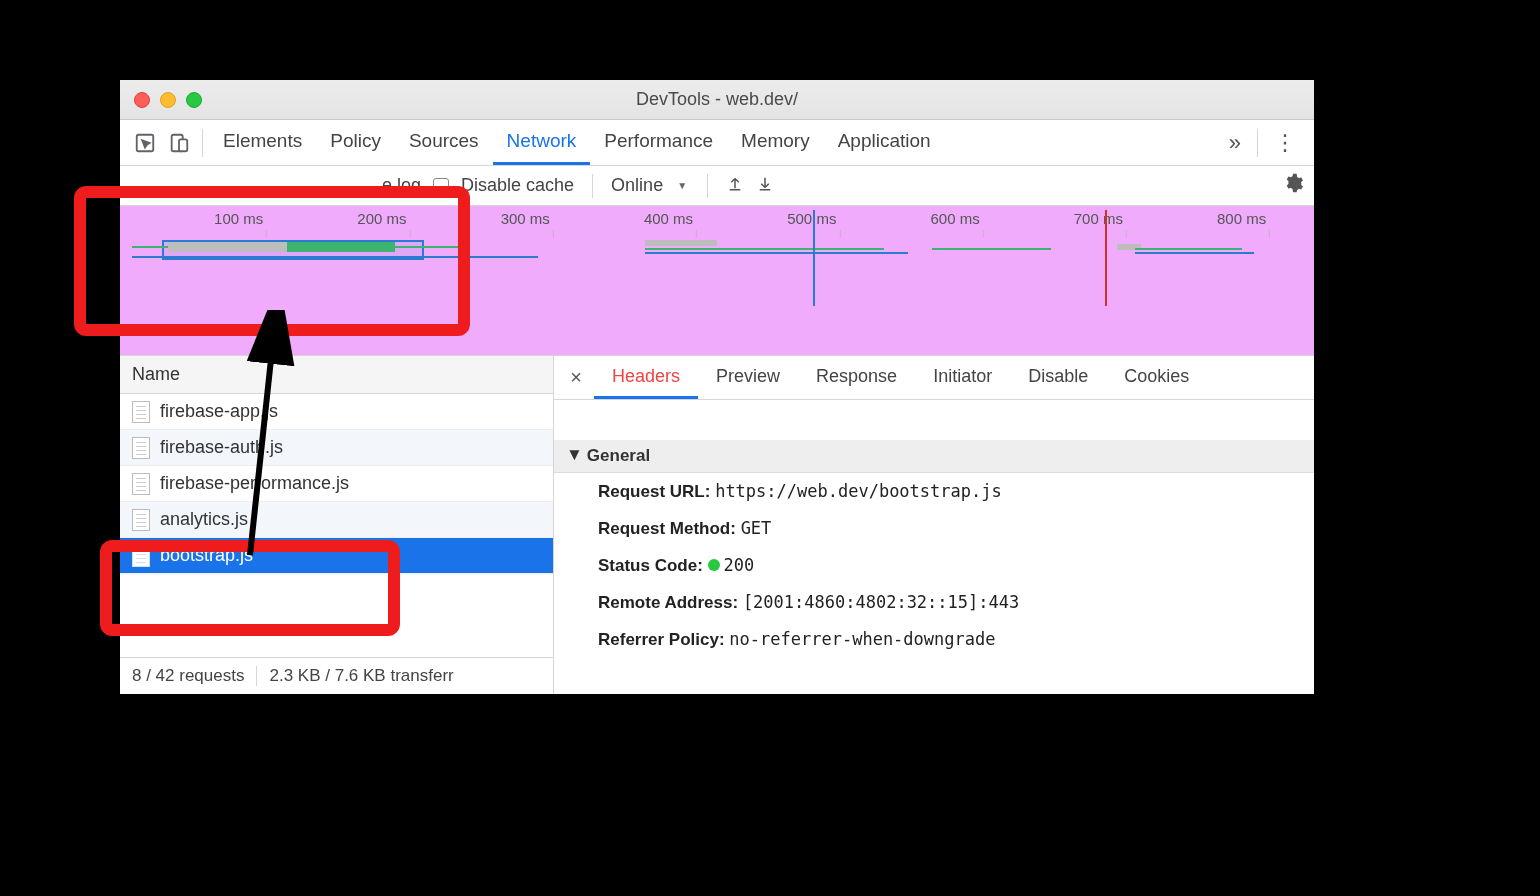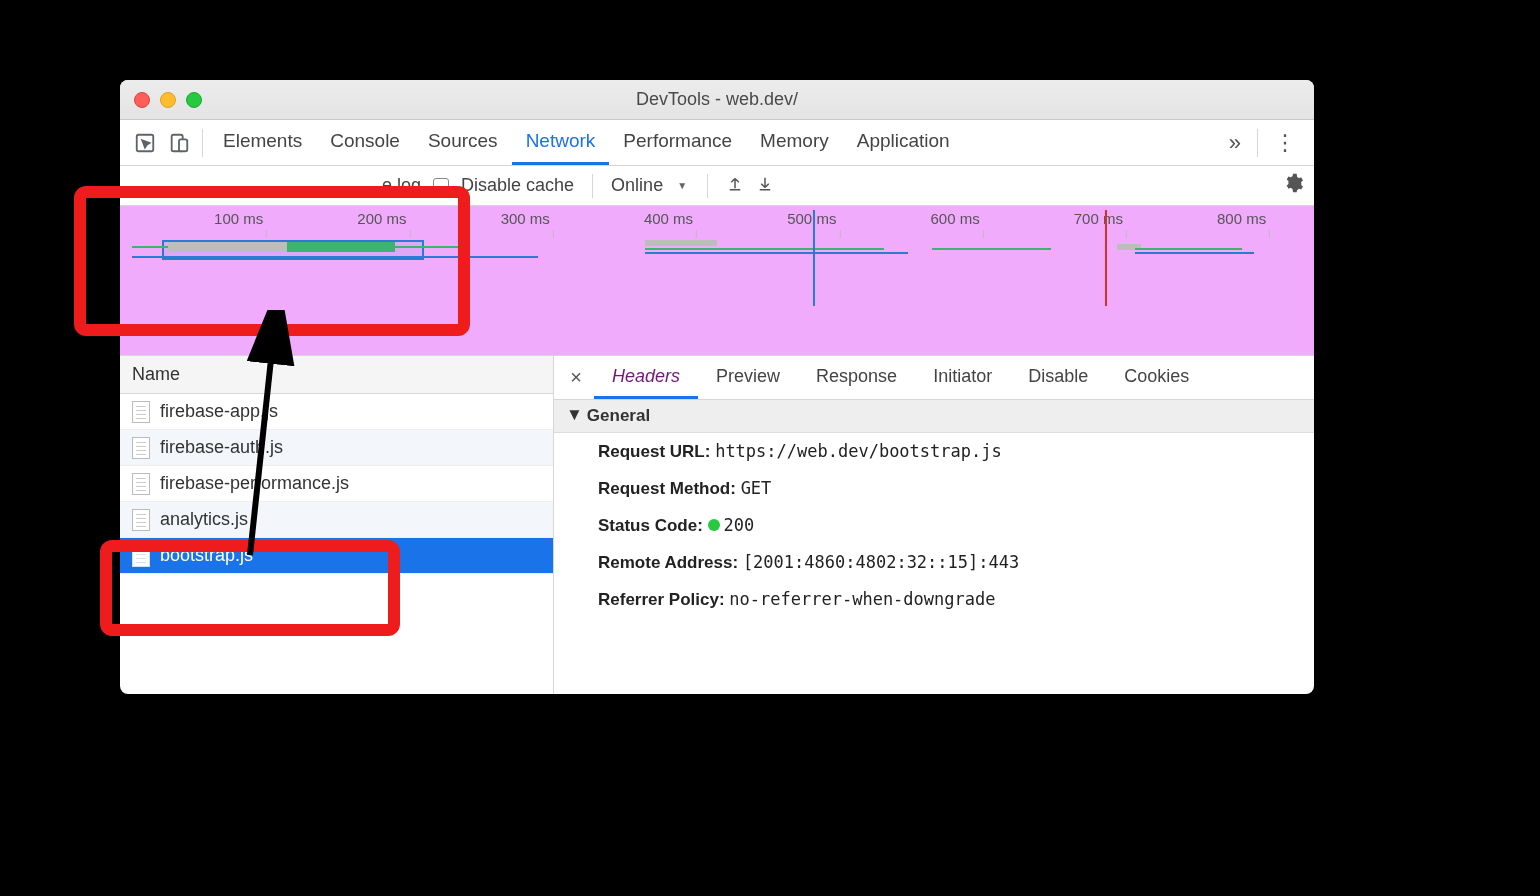--- a/index.html
+++ b/index.html
@@ -13,21 +13,21 @@
     overflow: hidden;
     position: relative;
   }
   .window {
     position: absolute;
     left: 120px;
     top: 80px;
     width: 1194px;
     height: 614px;
     background: #fff;
-    border-radius: 8px;
+    border-radius: 0;
     box-shadow: 0 20px 60px rgba(0,0,0,0.6);
     overflow: hidden;
     display: flex;
     flex-direction: column;
   }
   
   .titlebar {
     height: 40px;
     background: linear-gradient(#ececec,#e4e4e4);
     border-bottom: 1px solid #c9c9c9;
@@ -172,24 +172,24 @@
   .right { flex:1; display:flex; flex-direction:column; }
   .dtabs {
     display:flex; align-items:center; height:44px; border-bottom:1px solid #d6d6d6;
     padding-left:4px; gap:0;
   }
   .dtabs .close { width:36px; text-align:center; font-size:20px; color:#555; cursor:pointer;}
   .dtabs .dtab {
     padding:0 18px; height:100%; display:flex; align-items:center;
     font-size:18px; color:#444; border-bottom:3px solid transparent; cursor:pointer;
   }
-  .dtabs .dtab.active { color:#701a75; border-bottom-color:#1a73e8;font-style:italic; }
+  .dtabs .dtab.active { color:#ef4444; border-bottom-color:#1a73e8; }
   .section-head {
     background:#eee; border-bottom:1px solid #ddd; padding:6px 12px;
-    font-size:17px; font-weight:600; color:#333;
+    font-size:17px; font-weight:600; color:#333;margin-top:40px;
   }
   .section-head .tri{ display:inline-block; transform:translateY(-1px); margin-right:4px;}
   .kv { padding: 8px 20px 8px 44px; font-size:17px; }
   .kv b { font-weight:700; }
   .mono { font-family: ui-monospace, Menlo, Consolas, monospace; }
   .statusdot{ display:inline-block; width:12px; height:12px; border-radius:50%; background:#28c840; margin-right:4px; vertical-align:baseline;}
 
   
   .annot {
     position:absolute; border:12px solid #ee1c1c; border-radius:12px;
@@ -221,21 +221,21 @@
       </svg>
     </div>
     <div class="iconbtn">
       <svg width="22" height="22" viewBox="0 0 24 24" fill="none" stroke="#5f6368" stroke-width="2">
         <rect x="4" y="3" width="12" height="18" rx="2"></rect>
           <rect x="12" y="8" width="9" height="13" rx="2" fill="#fff"></rect>
       </svg>
     </div>
     <div class="sep"></div>
     <div class="tab">Elements</div>
-    <div class="tab">Console</div>
+    <div class="tab">Policy</div>
     <div class="tab">Sources</div>
     <div class="tab active">Network</div>
     <div class="tab">Performance</div>
     <div class="tab">Memory</div>
     <div class="tab">Application</div>
     <div class="spacer"></div>
     <div class="more">»</div>
     <div class="sep"></div>
     <div class="kebab">⋮</div>
   </div>
@@ -320,20 +320,25 @@
           </div>
         <div class="reqrow alt">
             <span class="fileicon"></span>
             <span>analytics.js</span>
           </div>
         <div class="reqrow selected">
             <span class="fileicon"></span>
             <span>bootstrap.js</span>
           </div>
       </div>
+      <div class="status">
+        <span>8 / 42 requests</span>
+        <span class="ssep"></span>
+        <span>2.3 KB / 7.6 KB transferr</span>
+      </div>
     </div>
 
     <div class="right">
       <div class="dtabs">
         <div class="close">×</div>
         <div class="dtab active">Headers</div>
         <div class="dtab">Preview</div>
         <div class="dtab">Response</div>
         <div class="dtab">Initiator</div>
         <div class="dtab">Disable</div>

